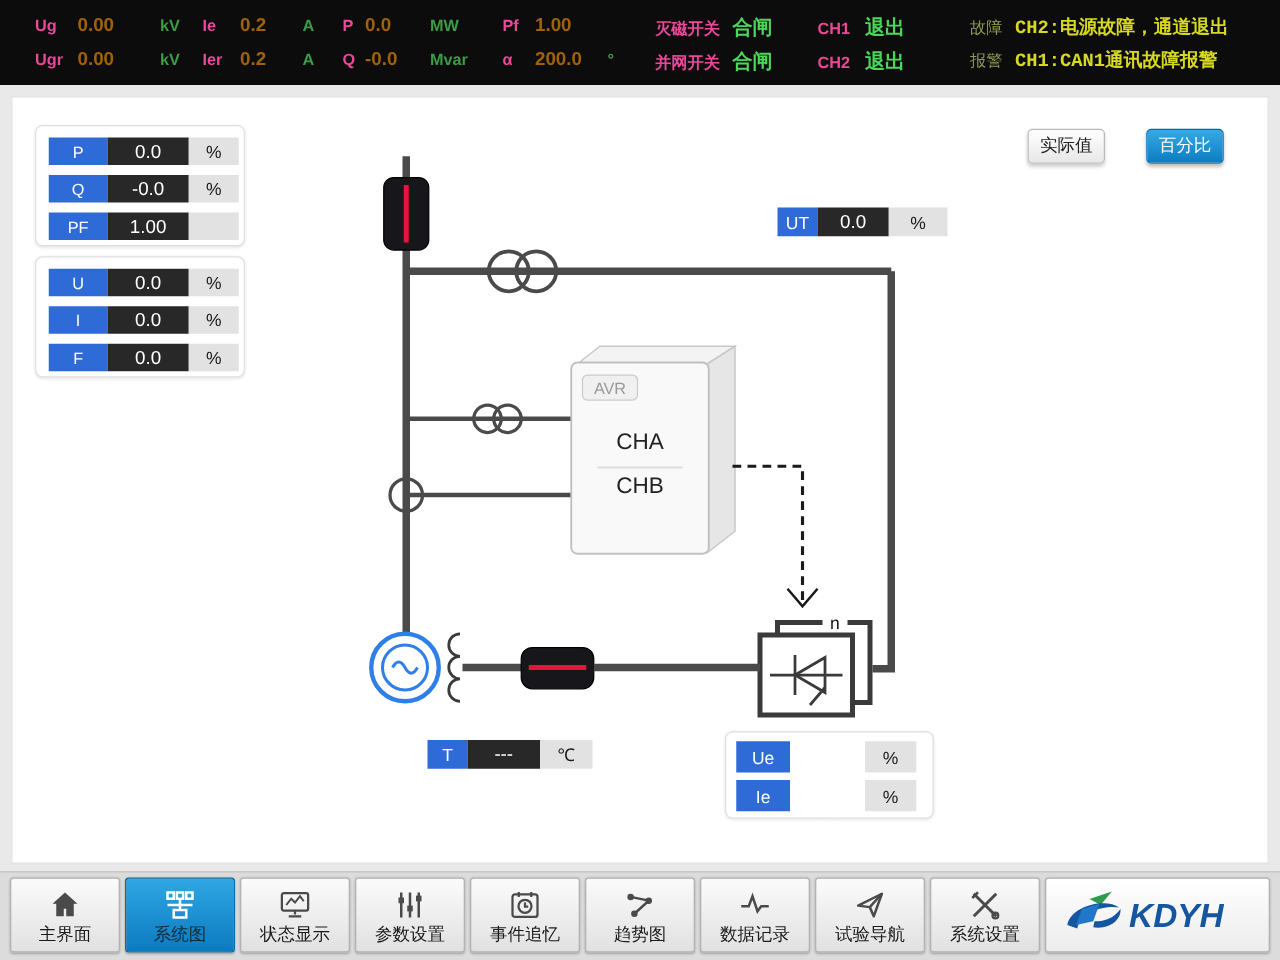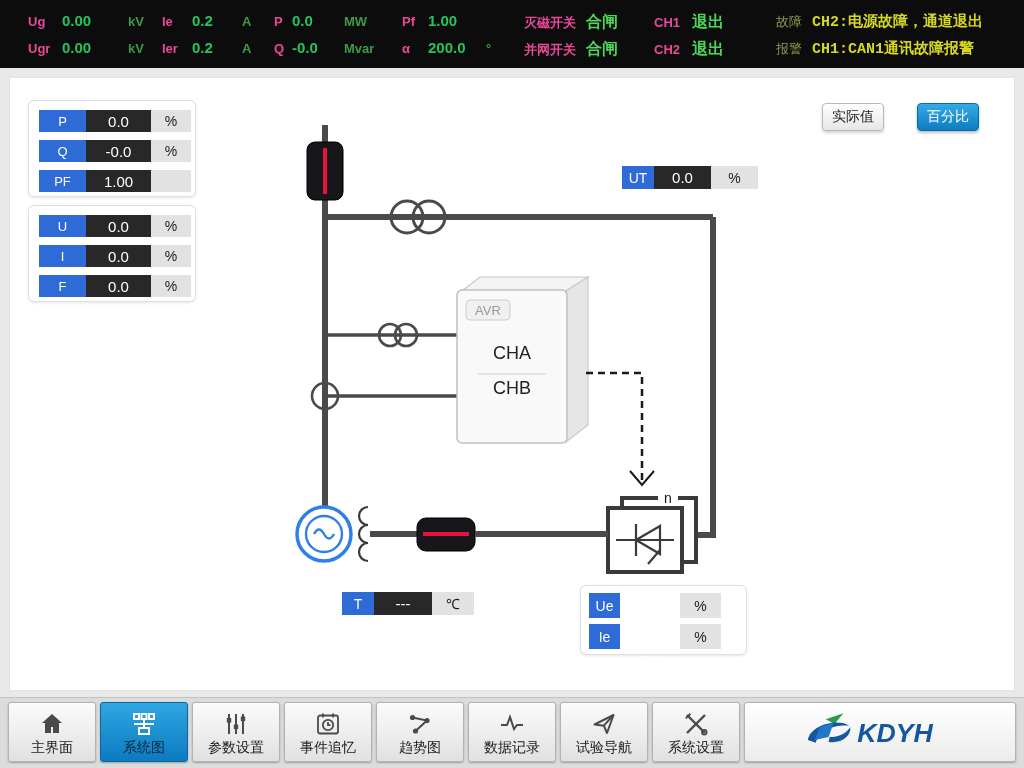--- a/index.html
+++ b/index.html
@@ -9,21 +9,21 @@
     -webkit-font-smoothing:antialiased;
   }
   
   .topbar{
     position:absolute;left:0;top:0;width:1024px;height:68px;background:#0c0c0c;
     box-sizing:border-box;display:flex;align-items:flex-start;padding:12px 10px 0 28px;
   }
   .tb-group{display:flex;flex-direction:column;gap:8px;}
   .tb-row{display:flex;align-items:baseline;height:19px;white-space:nowrap;}
   .tb-label{color:#ec4899;font-size:13px;font-weight:bold;}
-  .tb-value{color:#22c55e;font-size:15px;font-weight:bold;}
+  .tb-value{color:#a16207;font-size:15px;font-weight:bold;}
   .tb-unit{color:#3d9b47;font-size:13px;font-weight:bold;margin-left:4px;text-align:center;}
   .g1{width:134px}.g1 .tb-label{width:34px}.g1 .tb-value{width:62px}
   .g2{width:112px}.g2 .tb-label{width:30px}.g2 .tb-value{width:46px}
   .g3{width:128px}.g3 .tb-label{width:18px}.g3 .tb-value{width:48px}
   .g4{width:122px}.g4 .tb-label{width:26px}.g4 .tb-value{width:54px}
   .g5{width:130px}.g5 .tb-label{width:62px}
   .g6{width:122px}.g6 .tb-label{width:38px}
   .g7{flex:1}
   .sw-value{color:#4cd65a;font-size:16px;font-weight:bold;}
   .alarm-label{color:#8f9b50;font-size:13px;font-weight:normal;width:36px;}
@@ -64,21 +64,21 @@
   .meter-row{display:flex;height:22px;margin-bottom:8px;}
   .m-label{background:#2f6bd7;color:#fff;font-size:13px;display:flex;align-items:center;justify-content:center;width:47px;}
   .m-value{background:#282828;color:#fff;font-size:15px;display:flex;align-items:center;justify-content:center;width:65px;}
   .m-unit{background:#e2e2e2;color:#1a1a1a;font-size:14px;display:flex;align-items:center;justify-content:center;width:40px;}
   .badge{position:absolute;display:flex;height:23px;}
   .badge .m-label{width:32px;font-size:14px;}
   .badge .m-value{width:57px;}
   .badge .m-unit{width:47px;}
   .exc-panel{padding:7px 0 0 8px;}
   .exc-panel .meter-row{height:25px;margin-bottom:6px;}
-  .exc-panel .m-label{width:31px;font-size:14px;}
+  .exc-panel .m-label{width:43px;font-size:14px;}
   .exc-panel .m-value{width:60px;font-size:14px;margin-top:37px;}
   .exc-panel .m-unit{width:41px;}
 
   
   .view-btn{
     position:absolute;width:62px;height:28px;border-radius:4px;font-size:14px;
     display:flex;align-items:center;justify-content:center;cursor:pointer;
     font-family:"Liberation Sans",sans-serif;box-sizing:border-box;
   }
   .btn-actual{background:linear-gradient(#ffffff,#e7e7e7);border:1px solid #b9b9b9;color:#222;box-shadow:0 2px 3px rgba(0,0,0,0.18);}
@@ -323,20 +323,28 @@
     <svg class="nav-icon" viewBox="0 0 26 26" fill="none" stroke="currentColor" stroke-width="2">
       <rect x="3" y="3" width="5" height="5"></rect>
         <rect x="10.5" y="3" width="5" height="5"></rect>
         <rect x="18" y="3" width="5" height="5"></rect>
       <path d="M3 13h20M13 8v5M13 13v4"></path>
       <rect x="8" y="17" width="10" height="6"></rect>
     </svg>
     <span class="nav-label">系统图</span>
   </div>
 
+  <div class="nav-btn">
+    <svg class="nav-icon" viewBox="0 0 26 26" fill="none" stroke="currentColor" stroke-width="1.8">
+      <rect x="2.5" y="3.5" width="21" height="14" rx="1.5"></rect>
+      <path d="M6 13l4-5 3 3 4-5 3 4" stroke-width="1.6"></path>
+      <path d="M13 17.5v3M8 22h10"></path>
+    </svg>
+    <span class="nav-label">状态显示</span>
+  </div>
 
   <div class="nav-btn">
     <svg class="nav-icon" viewBox="0 0 26 26" fill="none" stroke="currentColor" stroke-width="2">
       <path d="M6 3v20M13 3v20M20 3v20"></path>
       <rect x="3.8" y="7" width="4.4" height="4.6" fill="currentColor" stroke="none"></rect>
       <rect x="10.8" y="13.5" width="4.4" height="4.6" fill="currentColor" stroke="none"></rect>
       <rect x="17.8" y="5.5" width="4.4" height="4.6" fill="currentColor" stroke="none"></rect>
     </svg>
     <span class="nav-label">参数设置</span>
   </div>

